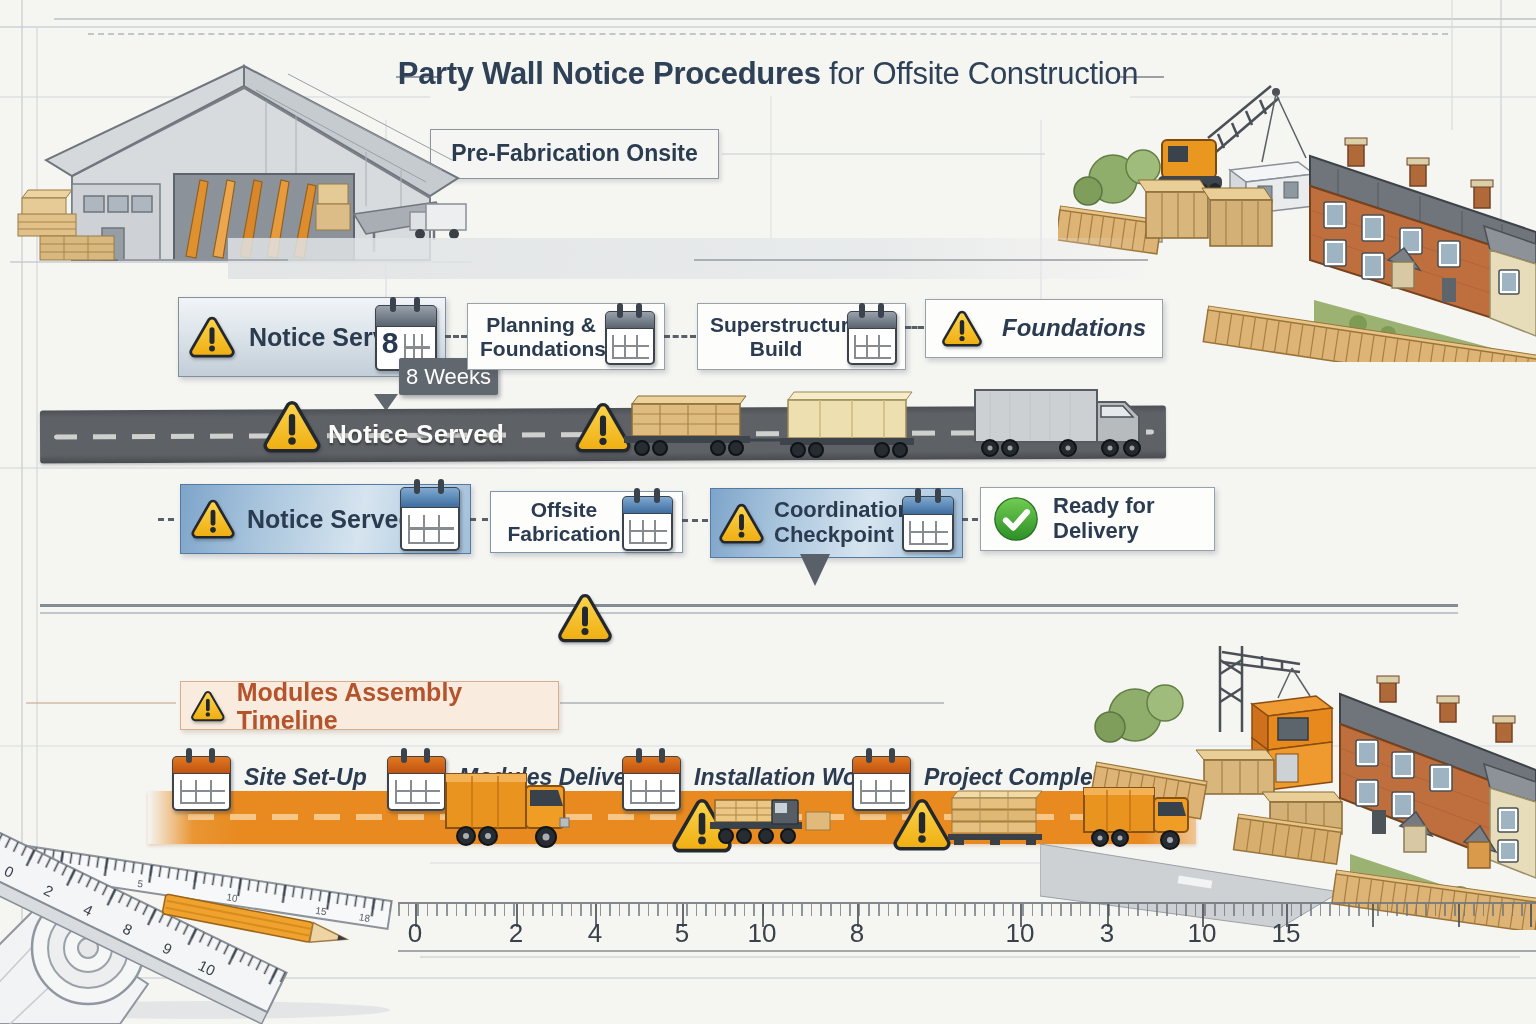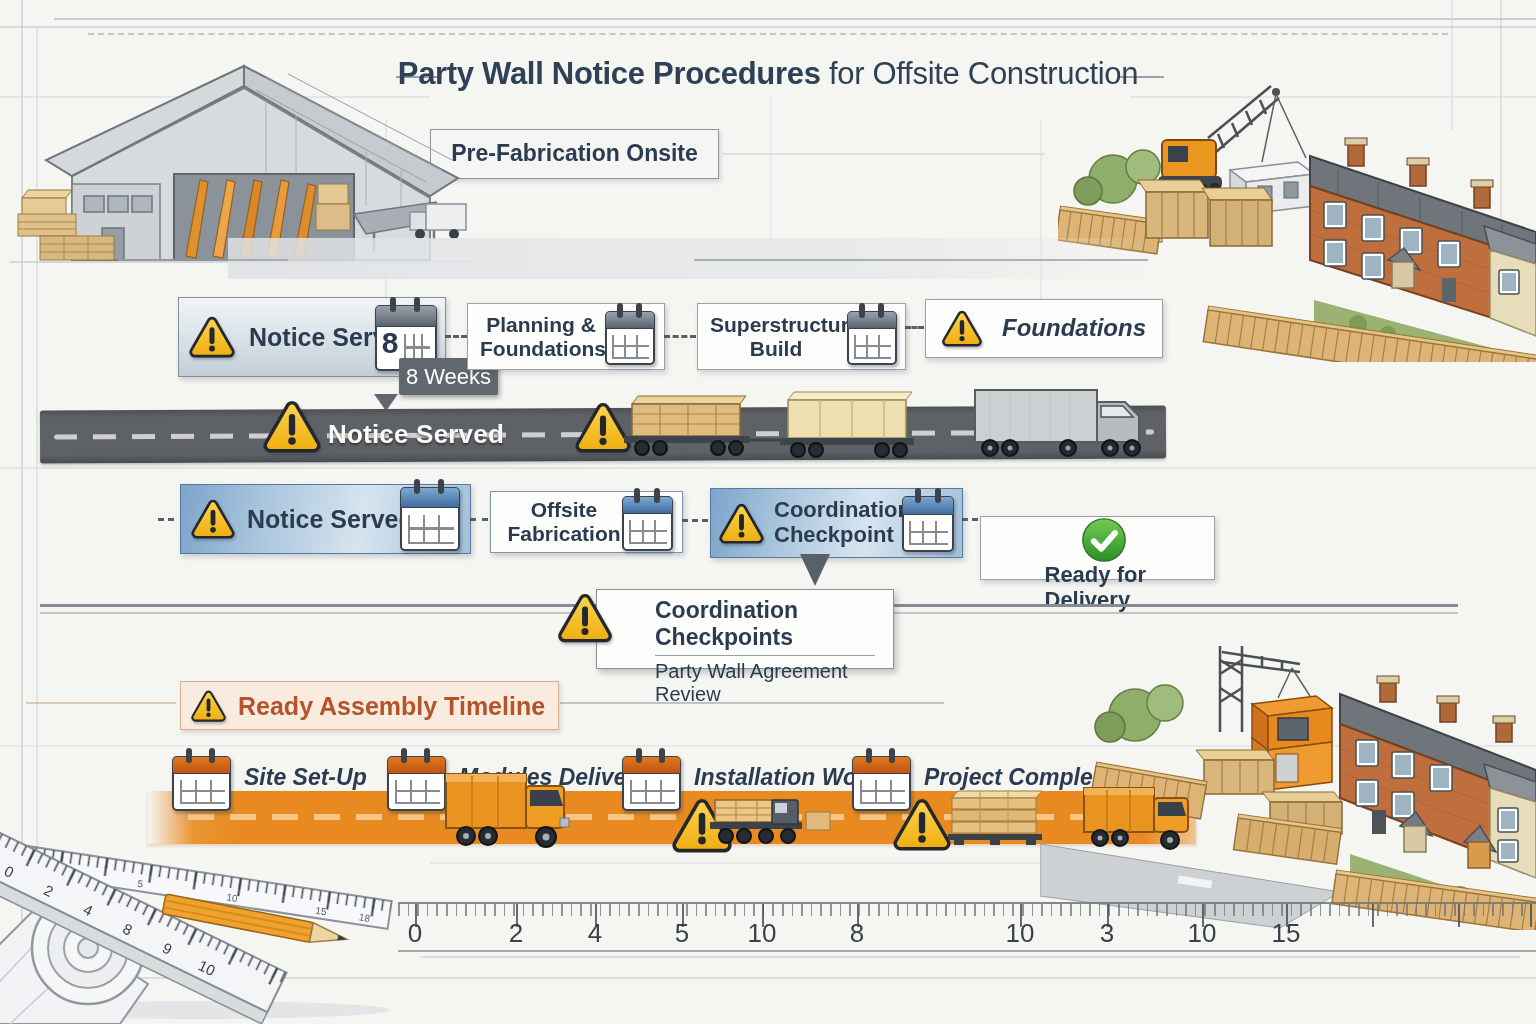--- a/index.html
+++ b/index.html
@@ -474,46 +474,41 @@
     <div class="cal blue" style="right:8px;top:7px;width:48px;height:52px;">
       <div class="hd"></div>
         <div class="r r1"></div>
         <div class="r r2"></div>
         <div class="grid"></div>
     </div>
   </div>
   <div class="tail" style="left:800px;top:554px;border-left:15px solid transparent;border-right:15px solid transparent;border-top:32px solid #5a6067;"></div>
 
   <div class="dash" style="left:962px;top:518px;width:16px;"></div>
-  <div class="box" style="left:980px;top:516px;width:233px;height:62px;flex-direction:column;">
+  <div class="box" style="left:980px;top:487px;width:233px;height:62px;">
     <svg style="margin-left:12px;flex:none;" width="46" height="46">
         <use href="#sym-check"></use>
       </svg>
     <span class="lbl" style="font-size:22px;margin-left:14px;width:120px;">Ready for Delivery</span>
   </div>
 
   <div class="dline" style="left:40px;top:604px;width:1418px;height:2.5px;background:#858c93;"></div>
   <div class="dline" style="left:40px;top:612px;width:1418px;background:#c2c6ca;"></div>
 
-  <div id="checkpoint-note">
-    <div class="t">Coordination Checkpoints</div>
-    <div class="hrule"></div>
-    <div class="s">Party Wall Agreement Review</div>
-  </div>
   <svg class="warn" style="left:558px;top:593px;" width="54" height="50">
       <use href="#sym-warn"></use>
     </svg>
 
   <div class="dline" style="left:26px;top:702px;width:150px;background:#c9ad94;opacity:.6;"></div>
   <div class="dline" style="left:560px;top:702px;width:384px;background:#a9aeb3;opacity:.7;"></div>
   <div id="onsite-head">
     <svg class="warn" style="position:static;margin-left:10px;" width="35" height="32">
         <use href="#sym-warn"></use>
       </svg>
-    <span class="lbl">Ready Assembly Timeline</span>
+    <span class="lbl">Modules Assembly Timeline</span>
   </div>
 
   <div id="orange-road">
     <div class="mid"></div>
   </div>
 
   <div class="oms" style="left:172px;top:756px;">
     <div class="cal orange" style="width:55px;height:51px;">
       <div class="hd"></div>
         <div class="r r1"></div>

